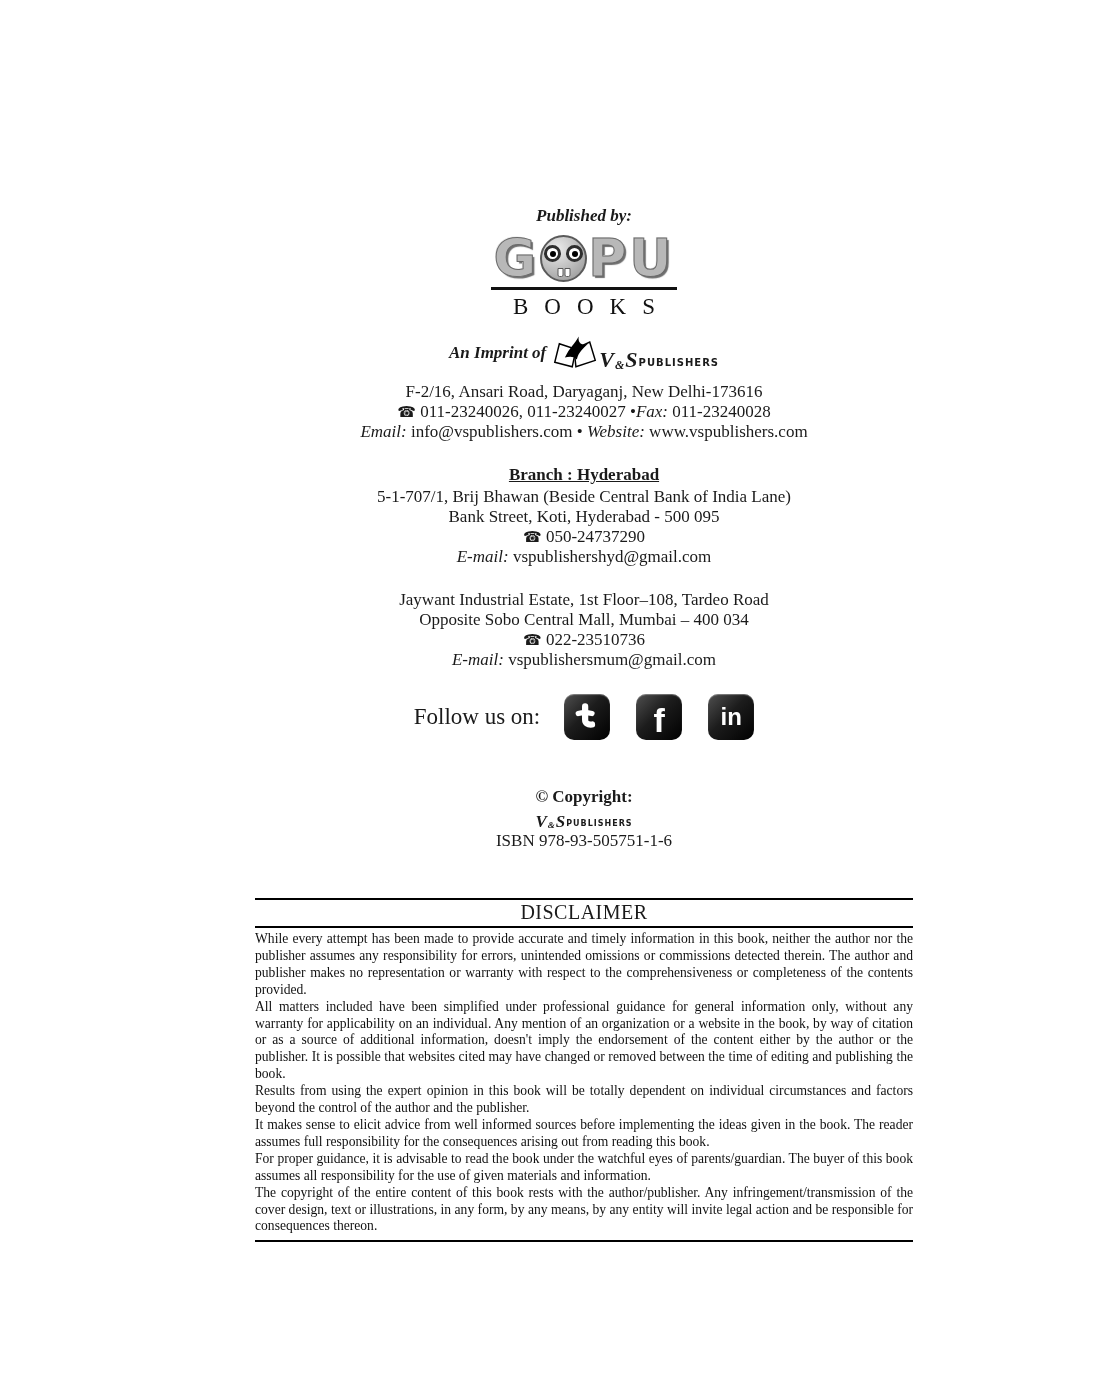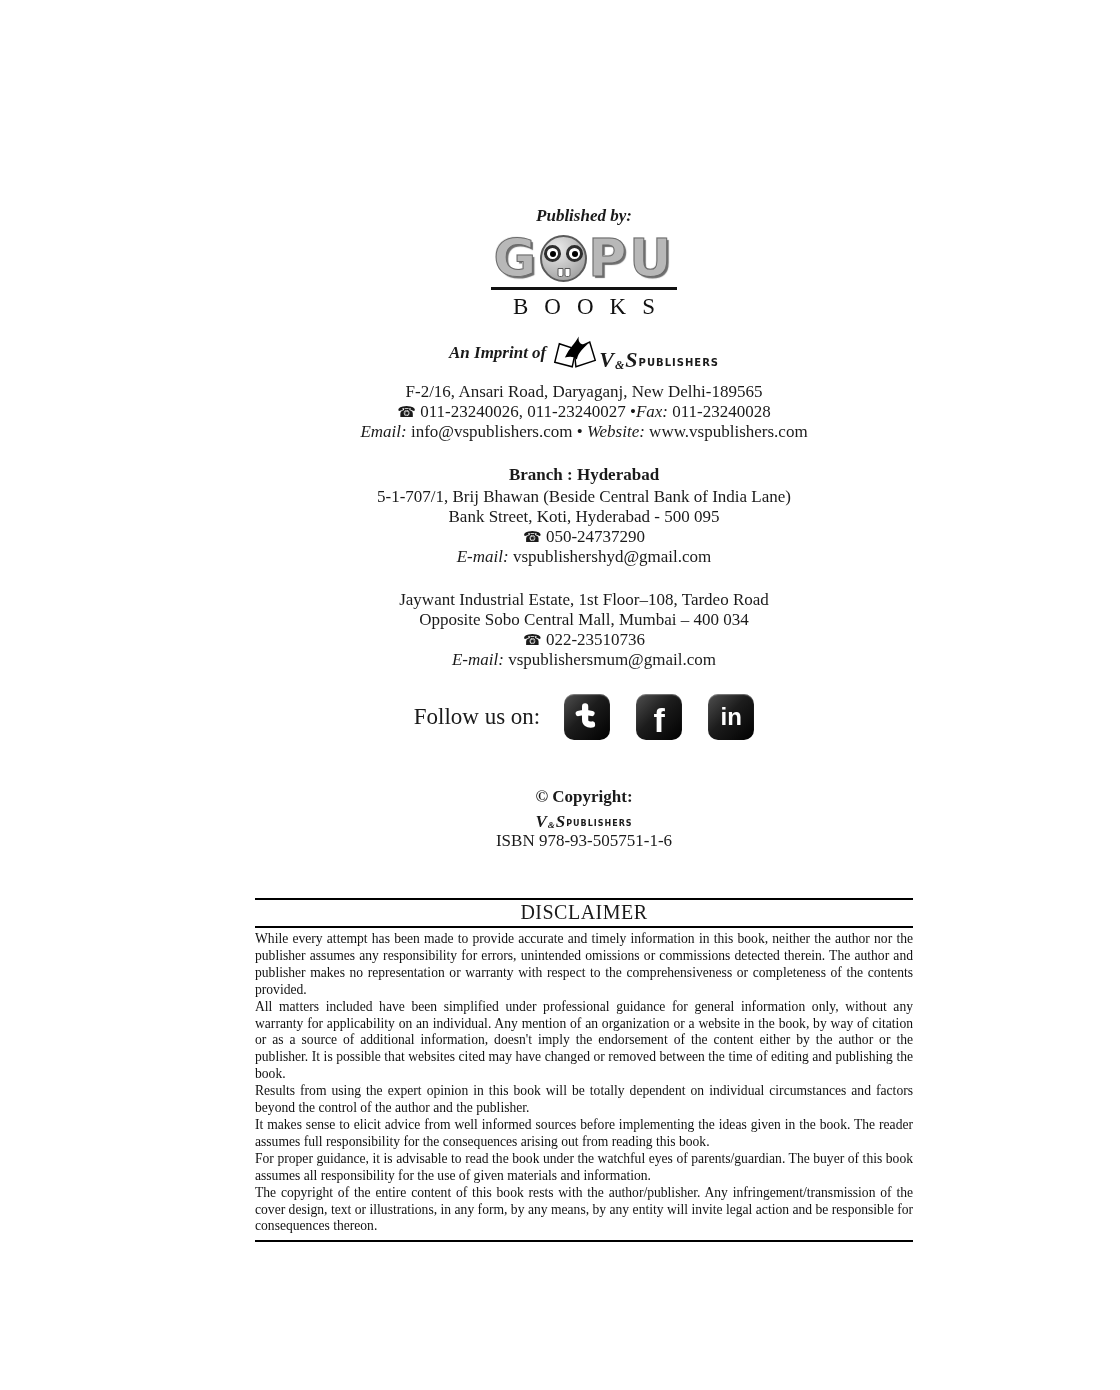--- a/index.html
+++ b/index.html
@@ -50,21 +50,21 @@
   .vs-small .vs-script { font-size:17px; }
   .vs-small .vs-amp { font-size:9px; }
   .vs-small .vs-caps { font-size:8px; padding-bottom:2px; }
 
   
   .addr-block { margin-top:8px; font-size:17px; line-height:20px; }
   .it { font-style:italic; }
   .phone-glyph { font-family:"DejaVu Sans", sans-serif; font-size:15px; }
 
   .branch { margin-top:23px; font-size:17px; line-height:20px; }
-  .branch-title { font-weight:bold; margin-bottom:2px; }
+  .branch-title { font-weight:bold; margin-bottom:2px;text-decoration:underline; }
 
   
   .social-row { display:flex; align-items:center; justify-content:center; gap:24px; margin-top:24px; }
   .social-label { font-size:23px; }
   .social-icons { display:flex; gap:26px; align-items:center; }
   .social-btn {
     width:46px; height:46px; border-radius:10px; position:relative; flex:none;
     background:linear-gradient(135deg,#505050 0%, #1c1c1c 45%, #000 100%);
     display:flex; align-items:center; justify-content:center; cursor:pointer;
     box-shadow:inset 0 1px 1px rgba(255,255,255,.35);
@@ -127,21 +127,21 @@
         </svg>
         <span class="vs-script">V</span>
           <span class="vs-script vs-amp">&amp;</span>
           <span class="vs-script">S</span>
         <span class="vs-caps">PUBLISHERS</span>
       </span>
     </div>
 
     
     <div class="addr-block">
-      <div>F-2/16, Ansari Road, Daryaganj, New Delhi-189565</div>
+      <div>F-2/16, Ansari Road, Daryaganj, New Delhi-173616</div>
       <div>
         <span class="phone-glyph">☎</span>
         <span>011-23240026, 011-23240027</span>
         <span>•</span><span class="it">Fax:</span>
         <span>011-23240028</span>
       </div>
       <div>
         <span class="it">Email:</span>
         <span>info@vspublishers.com</span>
         <span>•</span>

